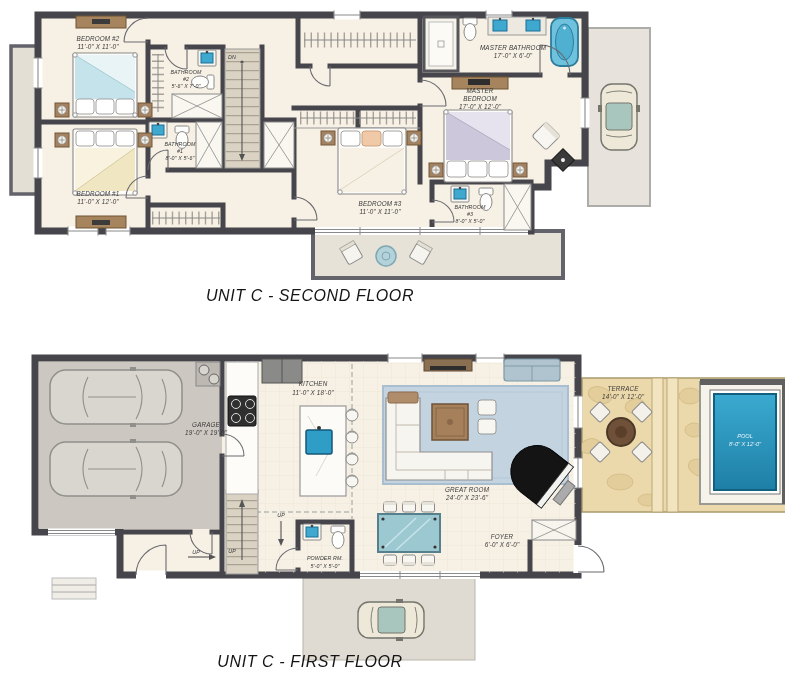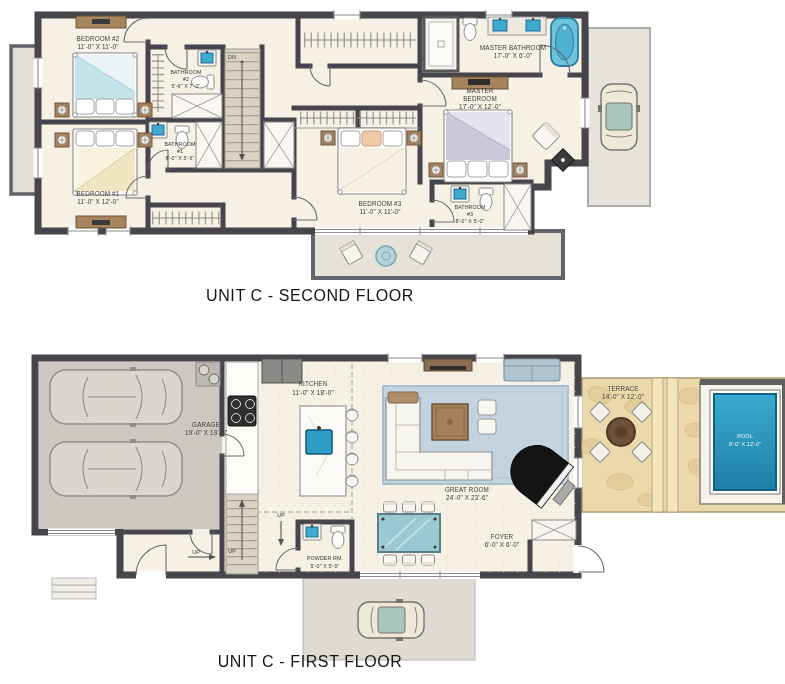--- a/index.html
+++ b/index.html
@@ -1,16 +1,16 @@
 <!DOCTYPE html>
 <html><head>
 <meta charset="utf-8">
 <style>
   html,body{margin:0;padding:0;background:#ffffff;}
-  .canvas{position:relative;width:785px;height:684px;background:#ffffff;overflow:hidden;}
+  .canvas{position:relative;width:785px;height:684px;background:#ffffff;overflow:hidden;font-style:italic;}
   svg{display:block;}
   svg text{font-family:"Liberation Sans","DejaVu Sans",sans-serif;}
   .rl{font-size:6.3px;fill:#3a3a3a;text-anchor:middle;letter-spacing:.15px;}
   .tl{font-size:5.3px;fill:#3a3a3a;text-anchor:middle;letter-spacing:.1px;}
   .pool-l{font-size:5.6px;fill:#EAF6FA;text-anchor:middle;}
   .title{font-size:16px;fill:#141414;text-anchor:middle;letter-spacing:.6px;}
 </style>
 </head>
 <body>
 

